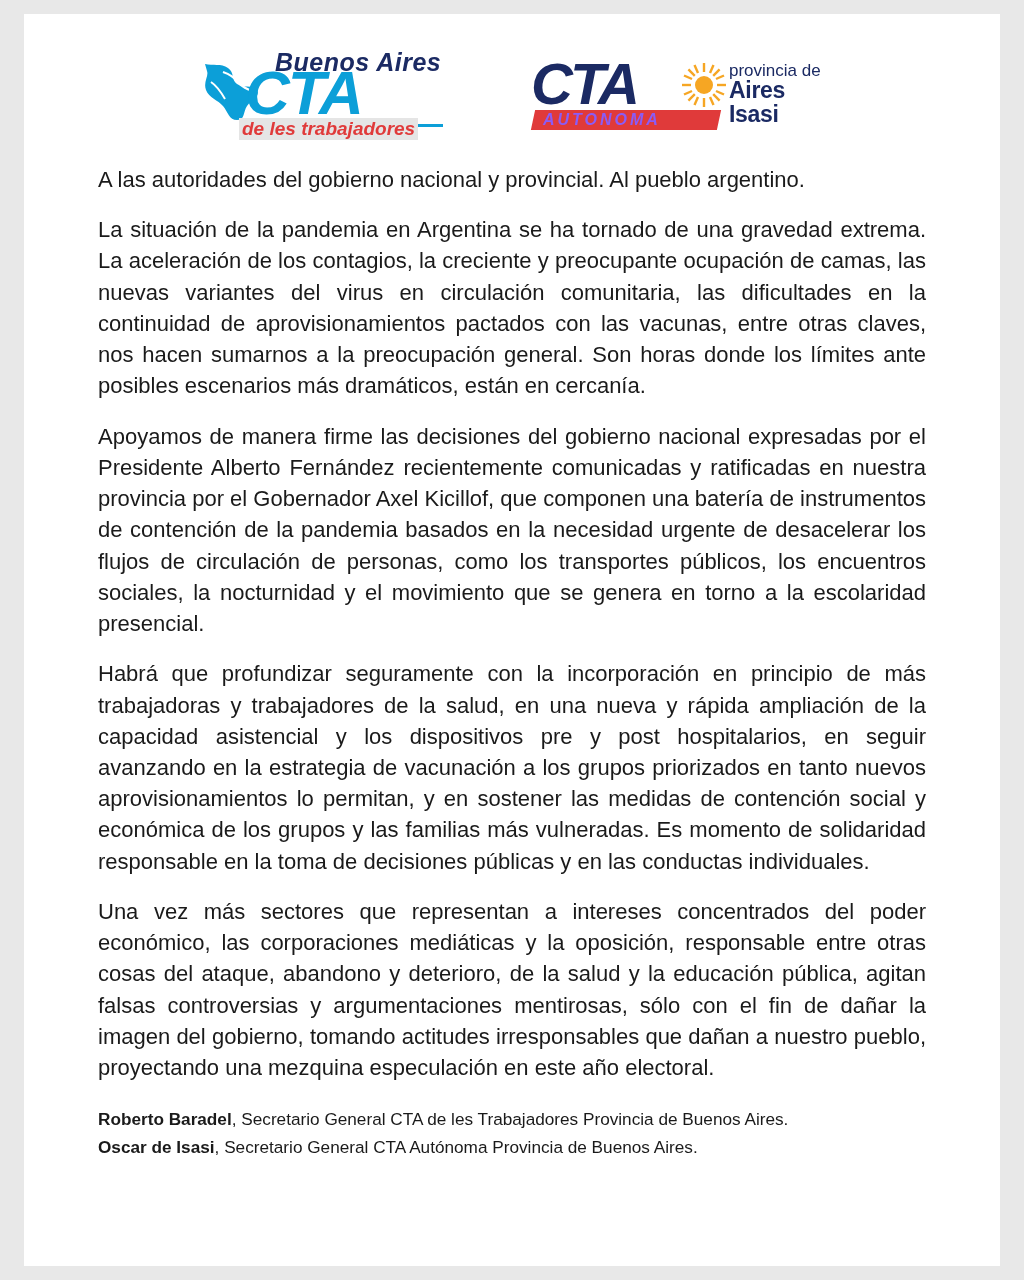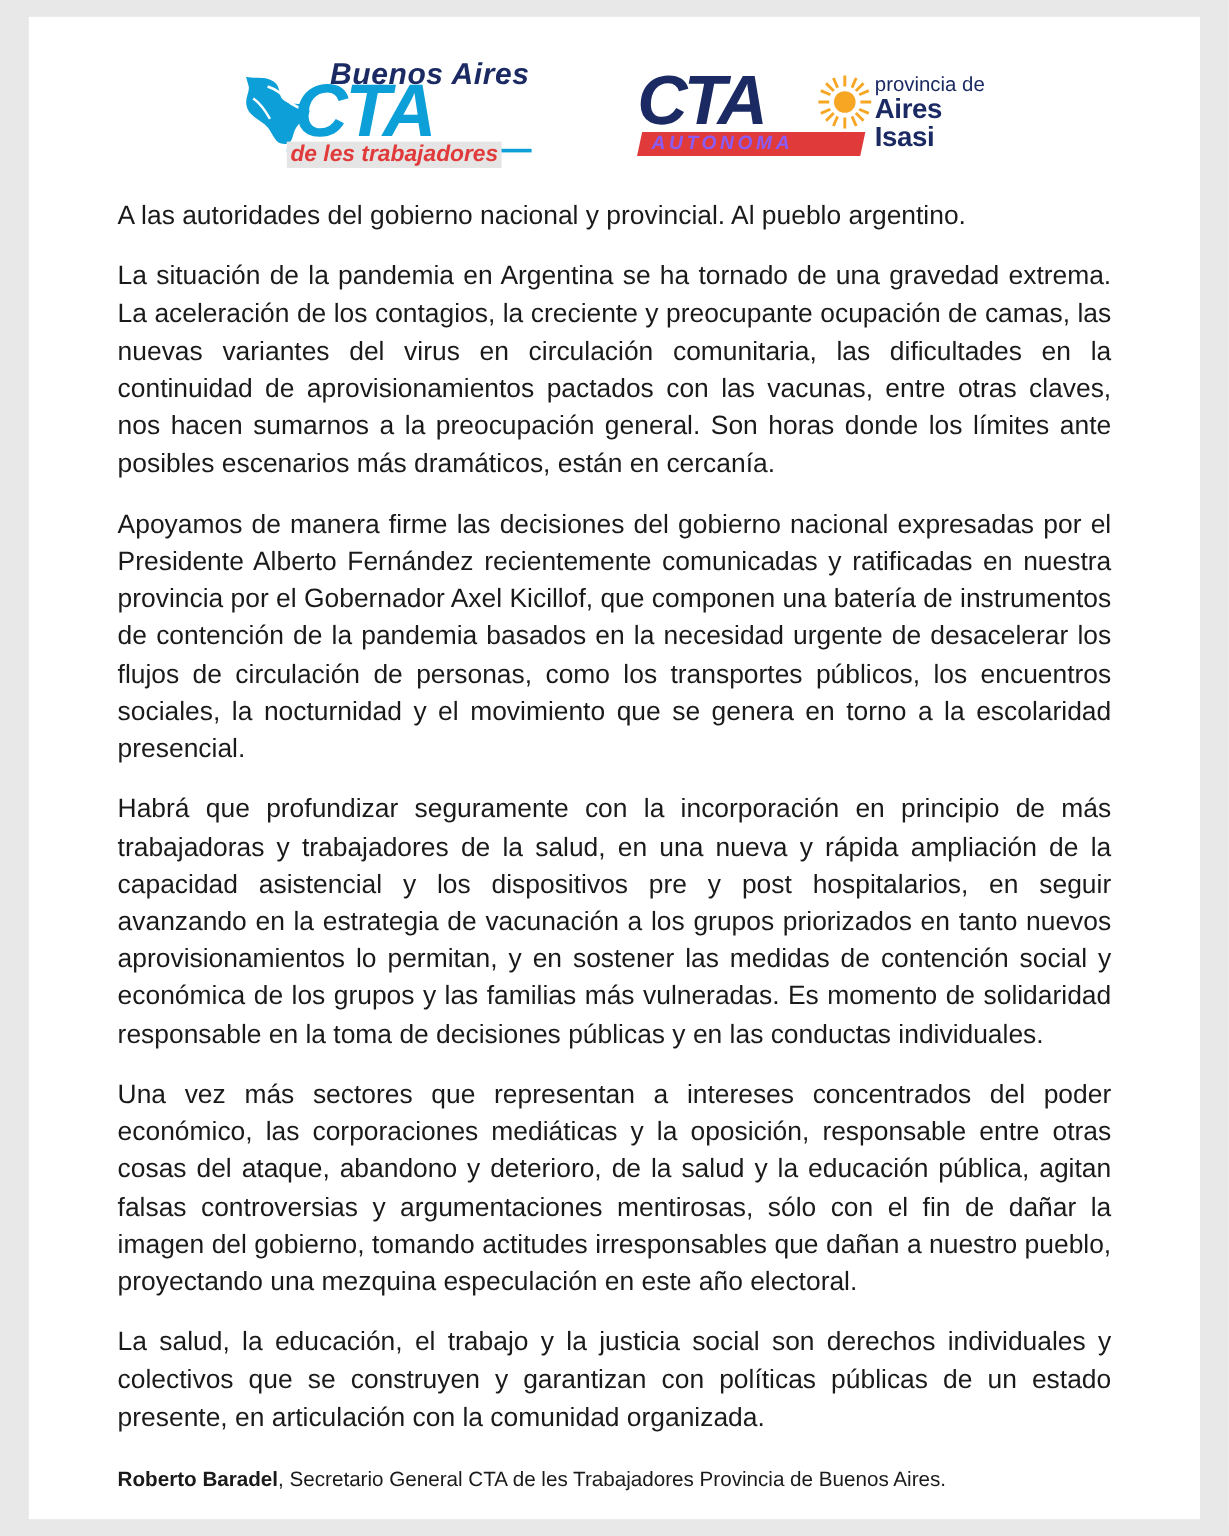--- a/index.html
+++ b/index.html
@@ -257,21 +257,23 @@
   </div>
 
   <div class="content">
 
     <p class="para lead">A las autoridades del gobierno nacional y provincial. Al pueblo argentino.</p>
 
     <p class="para">La situación de la pandemia en Argentina se ha tornado de una gravedad extrema. La aceleración de los contagios, la creciente y preocupante ocupación de camas, las nuevas variantes del virus en circulación comunitaria, las dificultades en la continuidad de aprovisionamientos pactados con las vacunas, entre otras claves, nos hacen sumarnos a la preocupación general. Son horas donde los límites ante posibles escenarios más dramáticos, están en cercanía.</p>
     <p class="para">Apoyamos de manera firme las decisiones del gobierno nacional expresadas por el Presidente Alberto Fernández recientemente comunicadas y ratificadas en nuestra provincia por el Gobernador Axel Kicillof, que componen una batería de instrumentos de contención de la pandemia basados en la necesidad urgente de desacelerar los flujos de circulación de personas, como los transportes públicos, los encuentros sociales, la nocturnidad y el movimiento que se genera en torno a la escolaridad presencial.</p>
     <p class="para">Habrá que profundizar seguramente con la incorporación en principio de más trabajadoras y trabajadores de la salud, en una nueva y rápida ampliación de la capacidad asistencial y los dispositivos pre y post hospitalarios, en seguir avanzando en la estrategia de vacunación a los grupos priorizados en tanto nuevos aprovisionamientos lo permitan, y en sostener las medidas de contención social y económica de los grupos y las familias más vulneradas. Es momento de solidaridad responsable en la toma de decisiones públicas y en las conductas individuales.</p>
     <p class="para">Una vez más sectores que representan a intereses concentrados del poder económico, las corporaciones mediáticas y la oposición, responsable entre otras cosas del ataque, abandono y deterioro, de la salud y la educación pública, agitan falsas controversias y argumentaciones mentirosas, sólo con el fin de dañar la imagen del gobierno, tomando actitudes irresponsables que dañan a nuestro pueblo, proyectando una mezquina especulación en este año electoral.</p>
-    <p class="para">La salud, la educación, el trabajo y la justicia social son derechos individuales y colectivos que se construyen y garantizan con políticas públicas de un estado presente, en articulación con la comunidad organizada.</p>
 
     <div class="signatures">
       <div class="sig-line">
         <span class="name">Roberto Baradel</span><span>, Secretario General CTA de les Trabajadores Provincia de Buenos Aires.</span>
       </div>
+      <div class="sig-line">
+        <span class="name">Oscar de Isasi</span><span>, Secretario General CTA Autónoma Provincia de Buenos Aires.</span>
+      </div>
     </div>
   </div>
 </div>
 
 </body></html>

